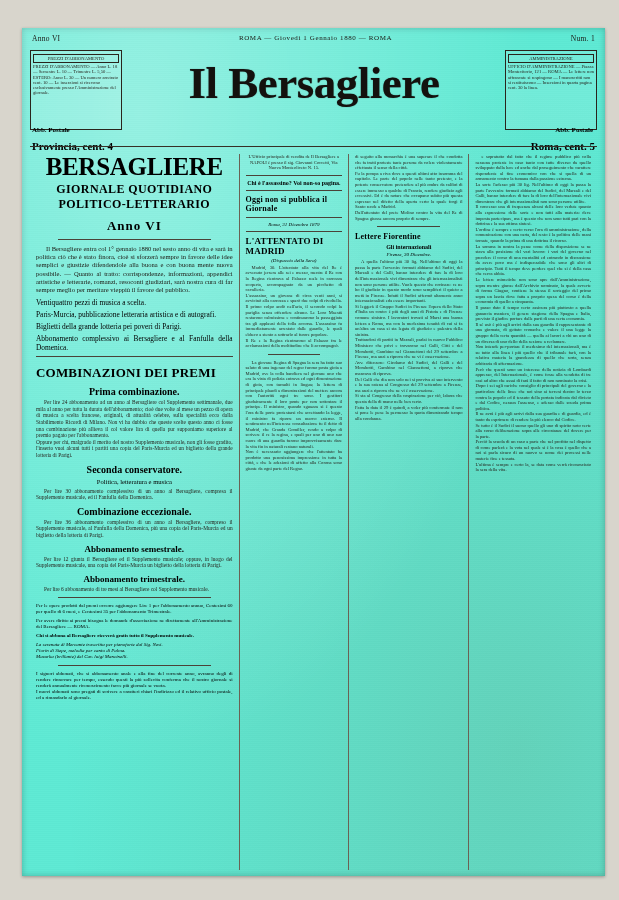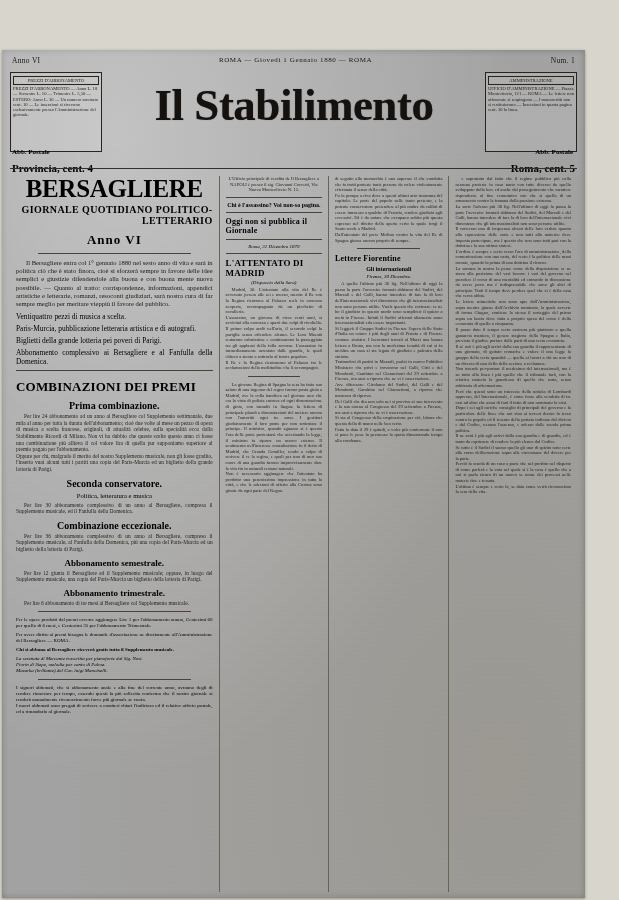--- a/index.html
+++ b/index.html
@@ -1,21 +1,21 @@
 <!DOCTYPE html>
 <html><head>
 <meta charset="utf-8">
 <style>
   html,body{margin:0;padding:0;background:#c9c7c0;}
   body{font-family:"Liberation Serif", serif;}
   .page{position:relative;width:619px;height:900px;background:#d8d5cc;overflow:hidden;}
-  .sheet{position:absolute;left:2px;top:28px;width:583px;height:848px;
-    background:#a3a3a3;
+  .sheet{position:absolute;left:22px;top:28px;width:583px;height:848px;
+    background:#5eead4;
     box-shadow:0 0 6px rgba(0,0,0,.25) inset, 0 1px 3px rgba(0,0,0,.3);
-    overflow:hidden;margin-top:22px;}
+    overflow:hidden;}
   .paper-noise{position:absolute;inset:0;
     background:
       repeating-linear-gradient(0deg, rgba(0,0,0,.012) 0px, rgba(0,0,0,.012) 1px, rgba(255,255,255,.01) 1px, rgba(255,255,255,.01) 2px),
       radial-gradient(ellipse at 20% 10%, rgba(255,255,255,.35), rgba(0,0,0,0) 60%),
       radial-gradient(ellipse at 85% 85%, rgba(120,105,70,.18), rgba(0,0,0,0) 65%);
     pointer-events:none;}
   
   .topline{position:absolute;top:6px;left:10px;right:10px;display:flex;justify-content:space-between;
     font-size:7.5px;letter-spacing:.3px;color:#1b1713;font-family:"Liberation Serif",serif;}
   .topline .mid{font-size:7px;letter-spacing:.6px;}
@@ -38,21 +38,21 @@
   
   .cols{position:absolute;top:126px;left:8px;right:8px;bottom:6px;display:flex;gap:0;}
   .col{position:relative;padding:0 6px;}
   .c1{width:216px;border-right:1px solid #6a6254;}
   .c2{width:106px;border-right:1px solid #6a6254;}
   .c3{width:118px;border-right:1px solid #6a6254;}
   .c4{width:127px;}
   
   .big1{font-size:20px;font-weight:bold;text-align:center;line-height:20px;margin-top:4px;letter-spacing:.5px;}
   .big2{font-size:25px;font-weight:bold;text-align:center;line-height:26px;letter-spacing:-.3px;}
-  .subt{font-size:10px;font-weight:bold;text-align:right;letter-spacing:.4px;margin-top:2px;}
+  .subt{font-size:12px;font-weight:bold;text-align:center;letter-spacing:.4px;margin-top:2px;}
   .anno6{font-size:13px;font-weight:bold;text-align:center;margin-top:6px;letter-spacing:1px;}
   .para{font-size:6.6px;line-height:8.2px;text-align:justify;color:#1d1913;margin:4px 0;}
   .para.ind{text-indent:10px;}
   .h-premi{font-size:13.5px;font-weight:bold;text-align:center;margin:8px 0 4px;}
   .li{font-size:7.4px;line-height:9px;text-align:justify;margin:3px 0;}
   .h-comb{font-size:13px;font-weight:bold;margin:8px 0 2px;letter-spacing:.2px;}
   .h-sub{font-size:10px;font-weight:bold;text-align:center;margin:5px 0 2px;}
   .h-sub2{font-size:9px;font-weight:bold;text-align:center;margin:5px 0 2px;}
   .tiny{font-size:5.4px;line-height:6.6px;text-align:justify;color:#241f18;}
   .tiny.ind{text-indent:8px;}
@@ -79,21 +79,21 @@
       <span>Anno VI</span>
       <span class="mid">ROMA — Giovedì 1 Gennaio 1880 — ROMA</span>
       <span>Num. 1</span>
     </div>
 
     <div class="masthead">
       <div class="mast-left-box">
         <div class="stampbox">PREZZI D'ABBONAMENTO</div>
         <div>PREZZI D'ABBONAMENTO — Anno L. 18 — Semestre L. 10 — Trimestre L. 5,50 — ESTERO: Anno L. 30 — Un numero arretrato cent. 10 — Le inserzioni si ricevono esclusivamente presso l'Amministrazione del giornale.</div>
       </div>
-      <div class="mast-title">Il Stabilimento</div>
+      <div class="mast-title">Il Bersagliere</div>
       <div class="mast-right-box">
         <div class="stampbox">AMMINISTRAZIONE</div>
         <div>UFFICIO D'AMMINISTRAZIONE — Piazza Montecitorio, 121 — ROMA — Le lettere non affrancate si respingono — I manoscritti non si restituiscono — Inserzioni in quarta pagina cent. 30 la linea.</div>
       </div>
       <div class="abb">Abb. Postale</div>
       <div class="abb2">Abb. Postale</div>
       <div class="prov">Provincia, cent. 4</div>
       <div class="roma5">Roma, cent. 5</div>
     </div>
 

